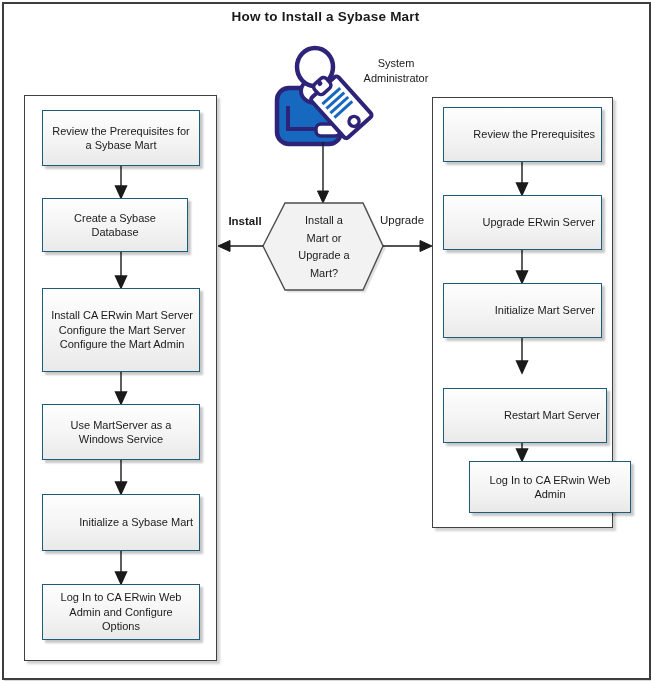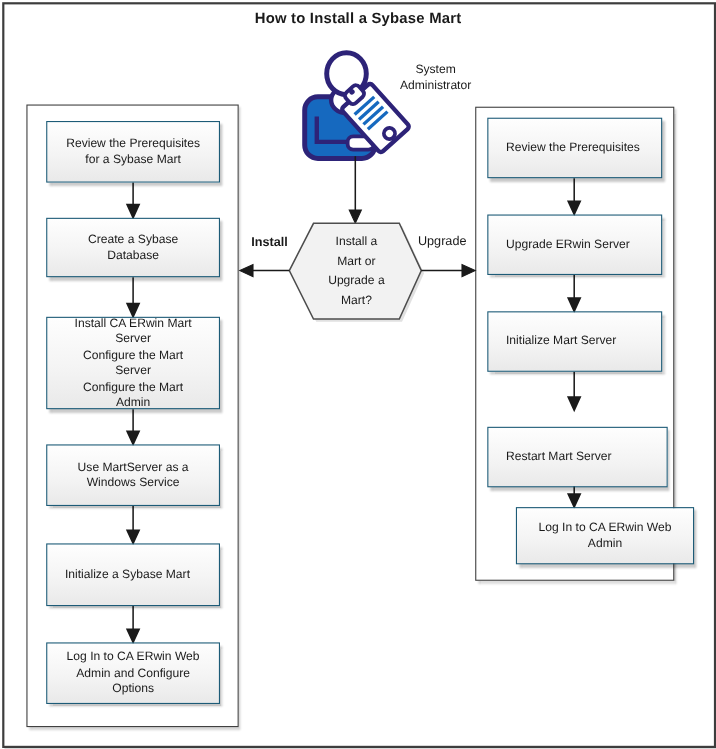--- a/index.html
+++ b/index.html
@@ -20,22 +20,22 @@
     box-shadow:2.5px 2.5px 2px rgba(0,0,0,0.18); z-index:1;
   }
   .lane-left  { left:24px;  top:95px; width:191px; height:564px; }
   .lane-right { left:432px; top:97px; width:179px; height:429px; }
   svg.overlay { position:absolute; left:0; top:0; z-index:2; pointer-events:none; }
   .flowbox {
     position:absolute; z-index:3; box-sizing:border-box;
     border:1.4px solid #1d5b77;
     background:linear-gradient(to bottom, #fefefe 0%, #f4f4f4 55%, #e9e9e9 100%);
     box-shadow:2.5px 3px 2px rgba(0,0,0,0.22);
-    display:flex; align-items:center; justify-content:flex-start;
-    text-align:center; font-size:11px; line-height:14.5px; padding:2px 16px;
+    display:flex; align-items:center; justify-content:flex-end;
+    text-align:center; font-size:11px; line-height:14.5px; padding:2px 6px;
   }
   .flowbox span { white-space:pre-line; }
   .hex-label {
     position:absolute; left:281px; top:212px; width:86px; z-index:3;
     text-align:center; font-size:11px; line-height:17.5px; white-space:pre-line;
   }
   .branch-label {
     position:absolute; z-index:3; font-size:11.5px; text-align:center;
   }
   .label-install { left:217px; top:215px; width:56px;font-weight:bold; }
@@ -131,21 +131,21 @@
   <div class="branch-label label-install">Install</div>
   <div class="branch-label label-upgrade">Upgrade</div>
 
   <div class="container lane-left"></div>
 
   <div class="container lane-right"></div>
 
   <div class="flowbox" style="left:42px;top:110px;width:158px;height:56px">
     <span>Review the Prerequisites for a Sybase Mart</span>
   </div>
-  <div class="flowbox" style="left:42px;top:198px;width:158px;height:54px">
+  <div class="flowbox" style="left:42px;top:198px;width:146px;height:54px">
     <span>Create a Sybase Database</span>
   </div>
   <div class="flowbox" style="left:42px;top:288px;width:158px;height:84px">
     <span>Install CA ERwin Mart Server
 Configure the Mart Server
 Configure the Mart Admin</span>
   </div>
   <div class="flowbox" style="left:42px;top:404px;width:158px;height:56px">
     <span>Use MartServer as a Windows Service</span>
   </div>

